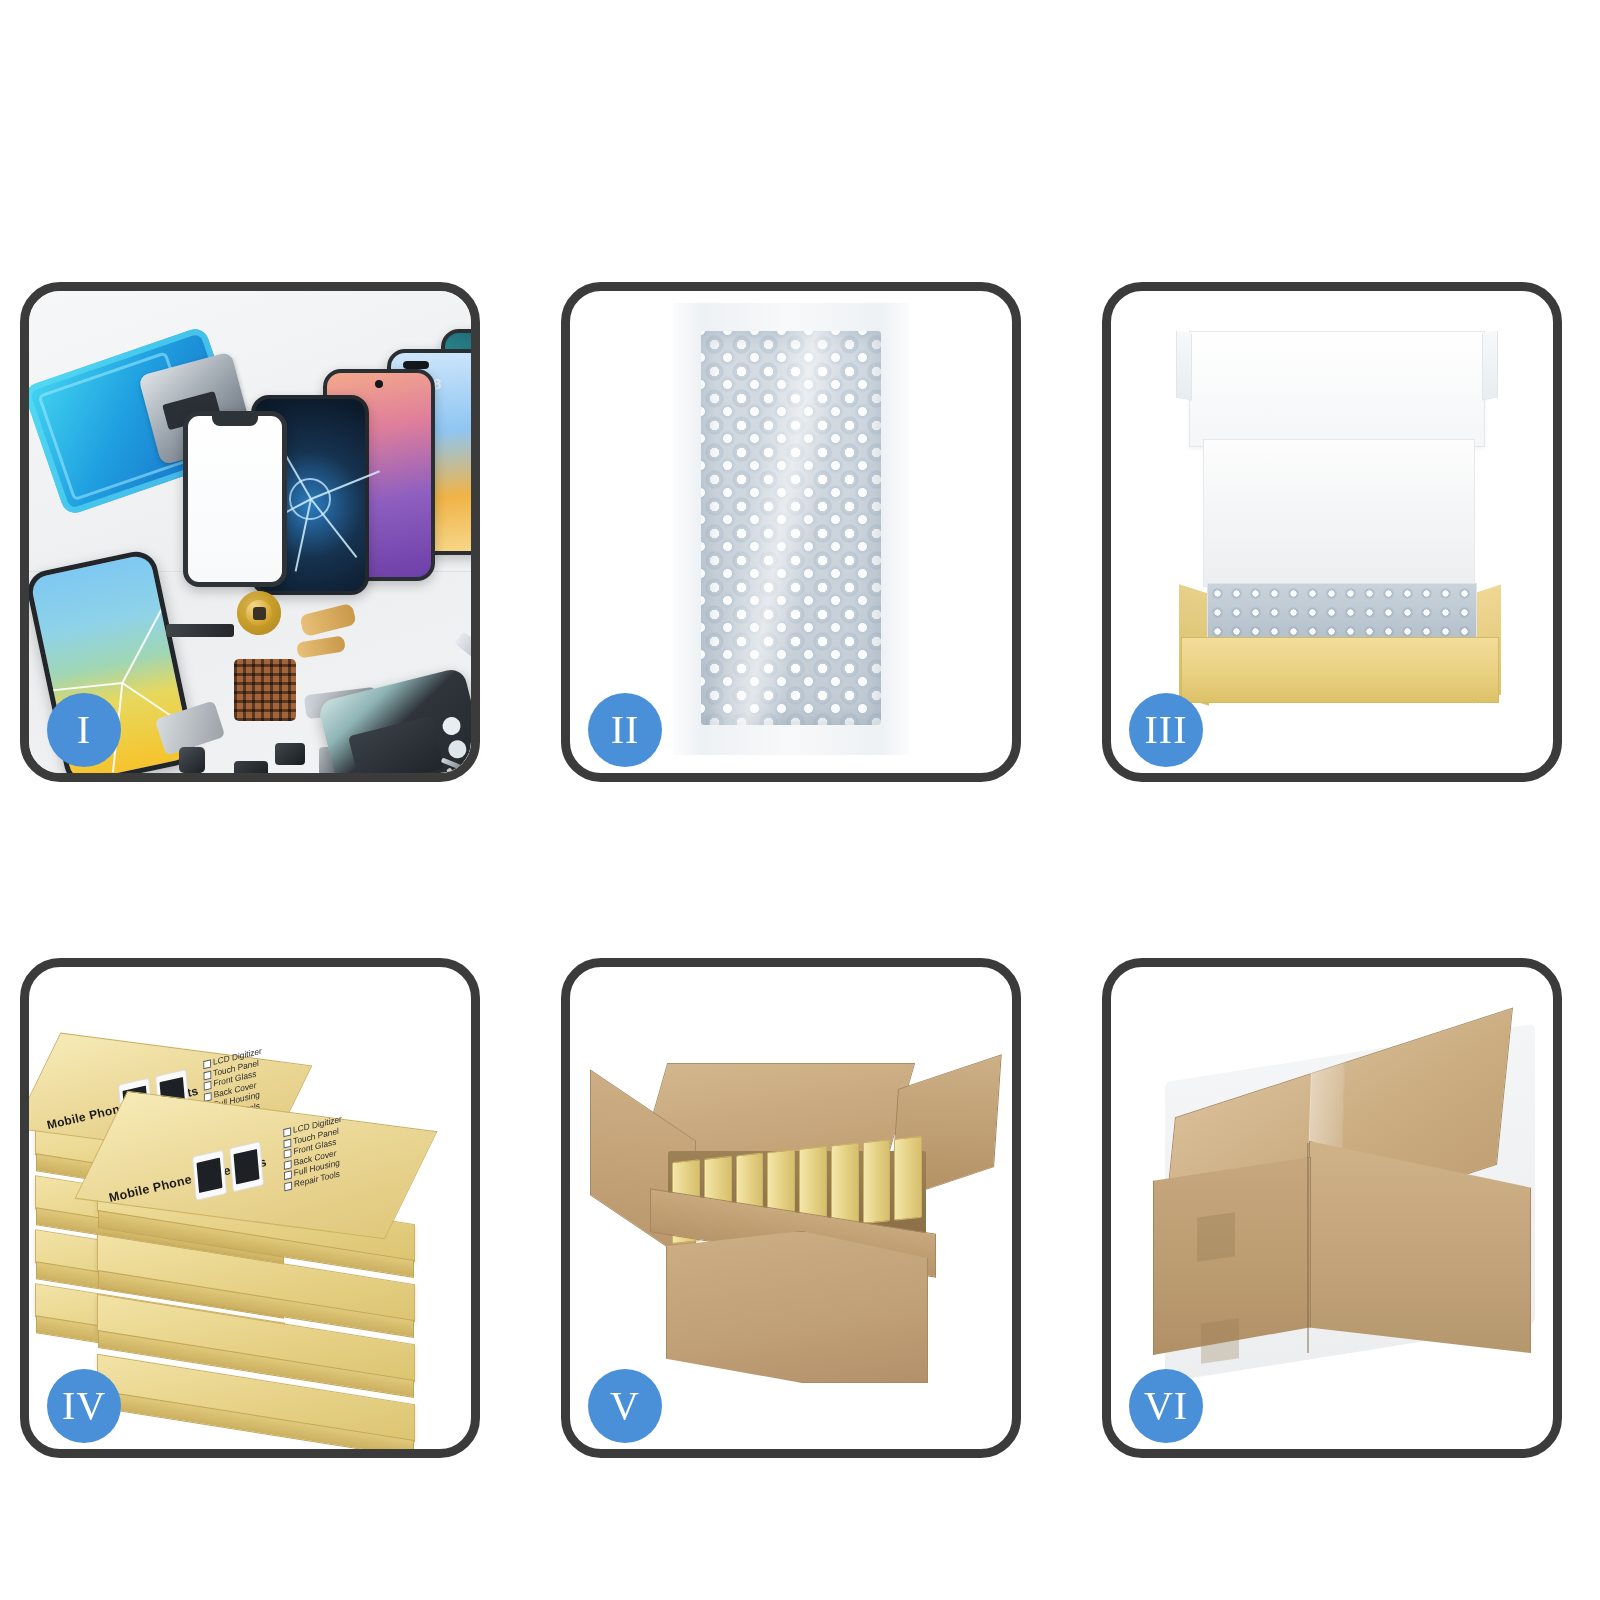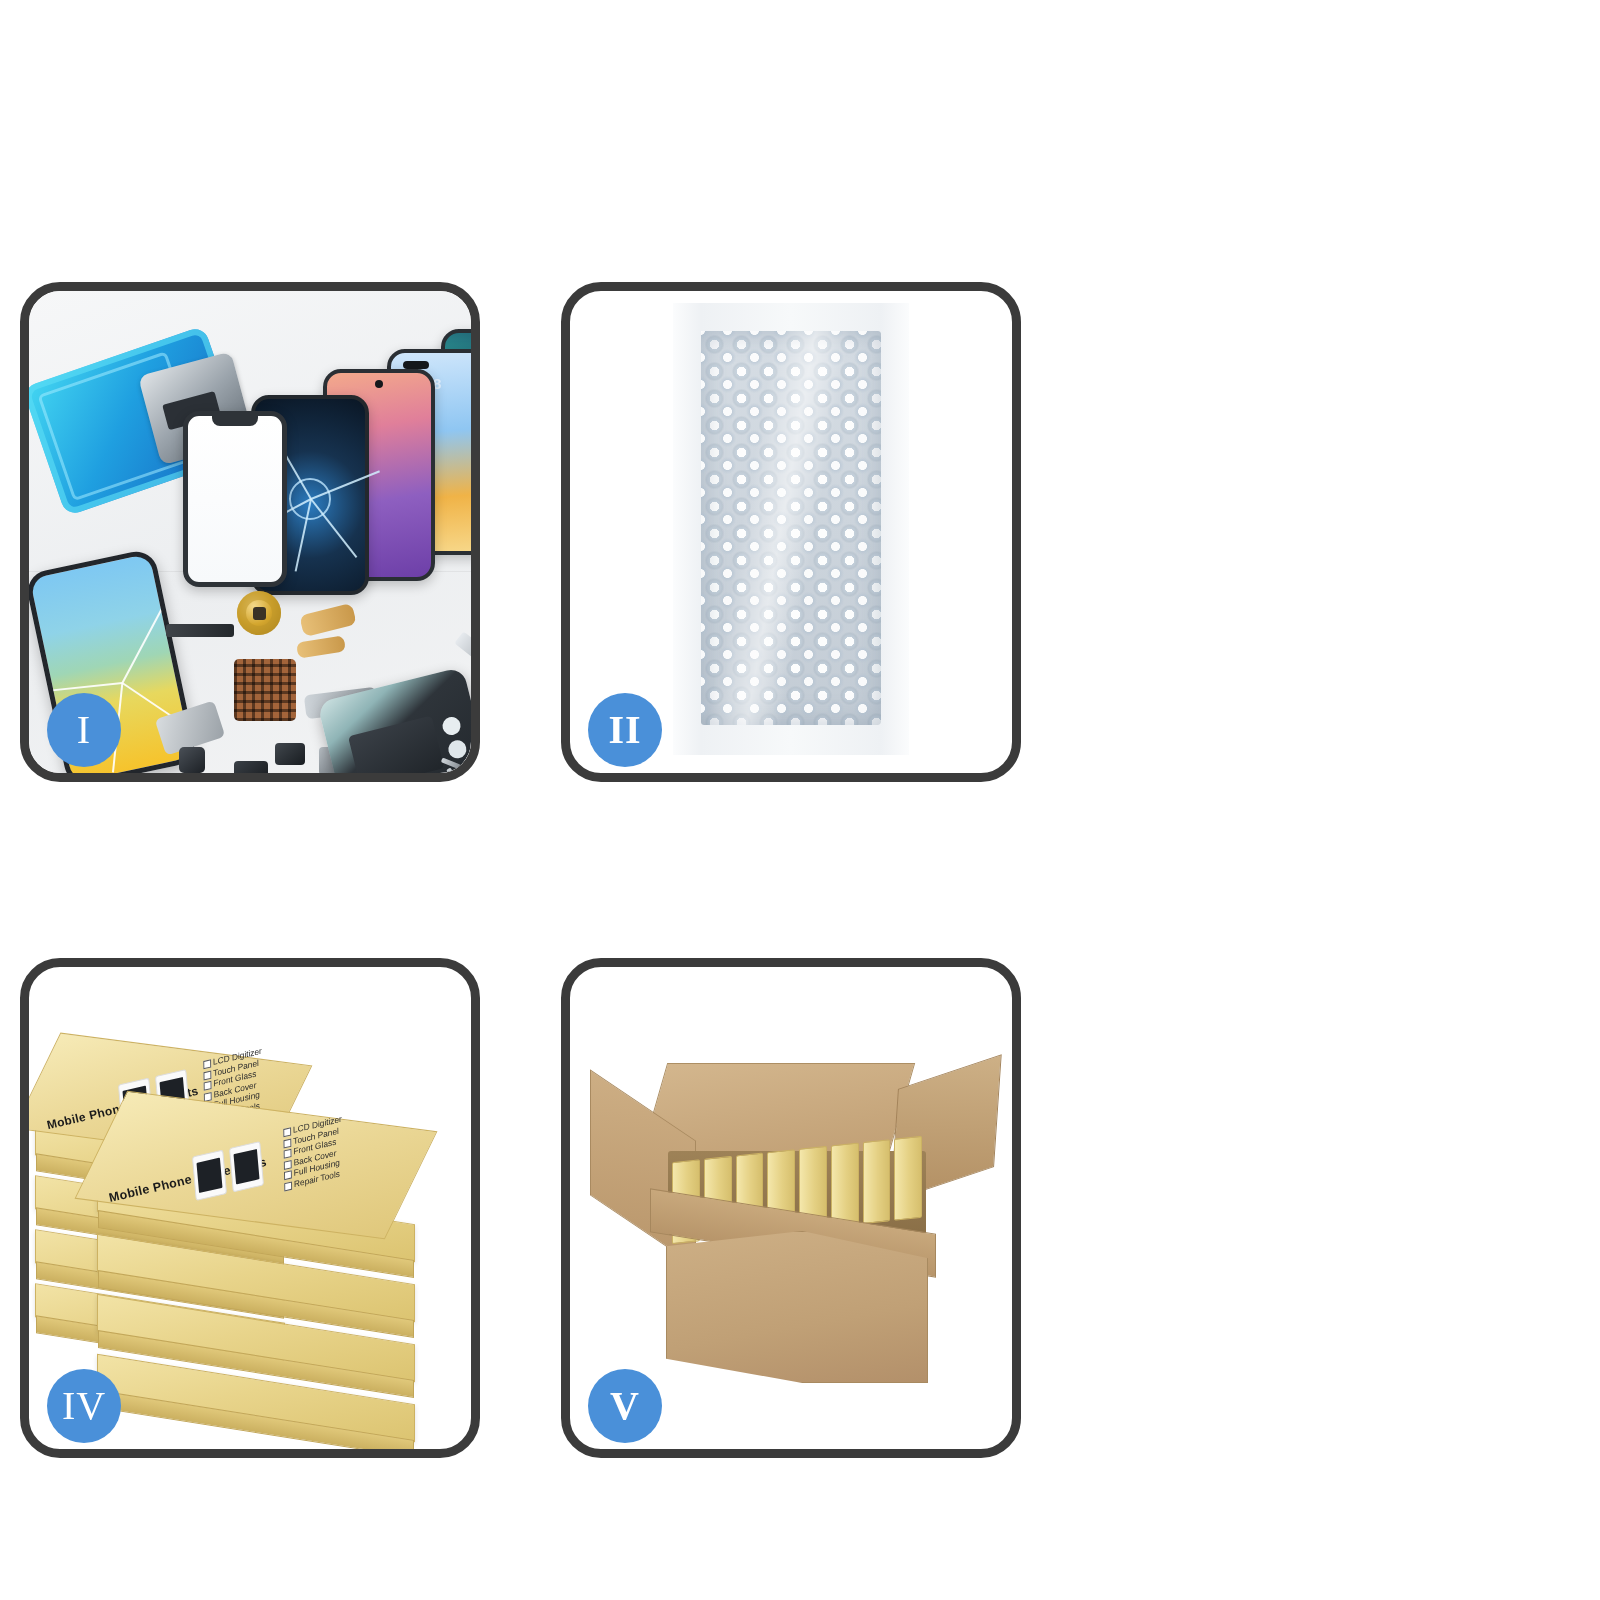--- a/index.html
+++ b/index.html
@@ -37,21 +37,21 @@
     position:absolute;
     width:460px; height:500px;
     border:9px solid #3b3b3b;
     border-radius:40px;
     background:#ffffff;
     overflow:hidden;
   }
   .panel.r1 { top:0; }
   .panel.r2 { top:676px; }
   .panel.c1 { left:20px; }
-  .panel.c2 { left:561px;font-weight:bold; }
+  .panel.c2 { left:561px; }
   .panel.c3 { left:1102px; }
 
   .scene { position:absolute; inset:0; overflow:hidden; border-radius:31px; }
 
   .badge {
     position:absolute; left:18px; bottom:6px;
     width:74px; height:74px; border-radius:50%;
     background:#4a90d9;
     color:#ffffff;
     font-family:"Liberation Serif", serif;
@@ -536,20 +536,33 @@
     <div class="panel r1 c2">
       <div class="scene">
         <div class="bw-wrap">
           <div class="bw-inner"></div>
           <div class="bw-sheen"></div>
         </div>
       </div>
       <div class="badge">II</div>
     </div>
 
+    <div class="panel r1 c3">
+      <div class="scene">
+        <div class="m3lid"></div>
+        <div class="m3back"></div>
+        <div class="m3tray">
+          <div class="lwall"></div>
+          <div class="rwall"></div>
+          <div class="inner"></div>
+          <div class="front"></div>
+        </div>
+      </div>
+      <div class="badge">III</div>
+    </div>
 
     <div class="panel r2 c1">
       <div class="scene">
         <div class="stack">
 
           <div class="gbox" style="left:0px; top:128px; width:250px; height:34px; transform:skewY(9deg);">
               <span class="side"></span>
             </div>
           <div class="gbox" style="left:0px; top:182px; width:250px; height:34px; transform:skewY(9deg);">
               <span class="side"></span>
@@ -625,15 +638,32 @@
             <i></i>
               <i></i>
           </div>
           <div class="flapF"></div>
           <div class="front"></div>
         </div>
       </div>
       <div class="badge">V</div>
     </div>
 
+    <div class="panel r2 c3">
+      <div class="scene">
+        <div class="c6">
+          <div class="shadow"></div>
+          <div class="top"></div>
+          <div class="tape">
+              <i></i>
+            </div>
+          <div class="right"></div>
+          <div class="left"></div>
+          <div class="seam"></div>
+          <div class="tab1"></div>
+          <div class="tab2"></div>
+        </div>
+      </div>
+      <div class="badge">VI</div>
+    </div>
 
   </div>
 </div>
 
 </body></html>

